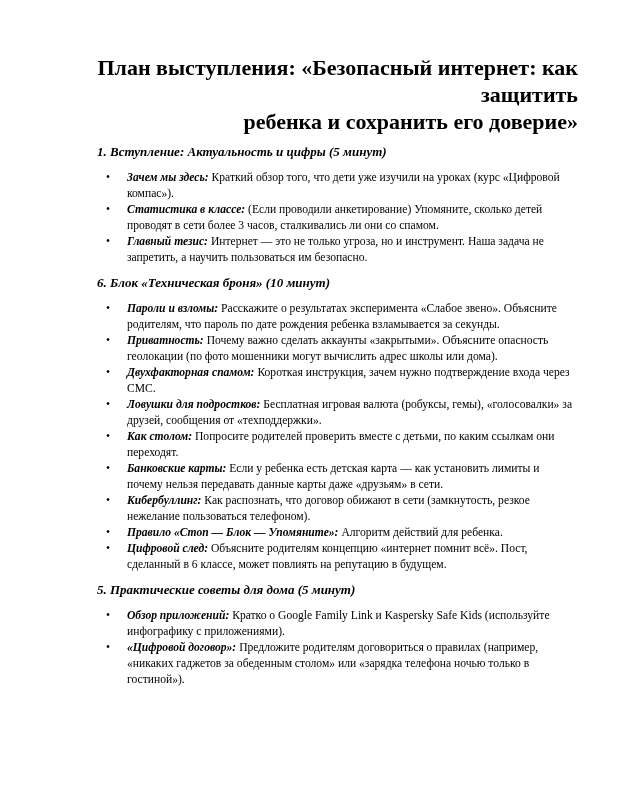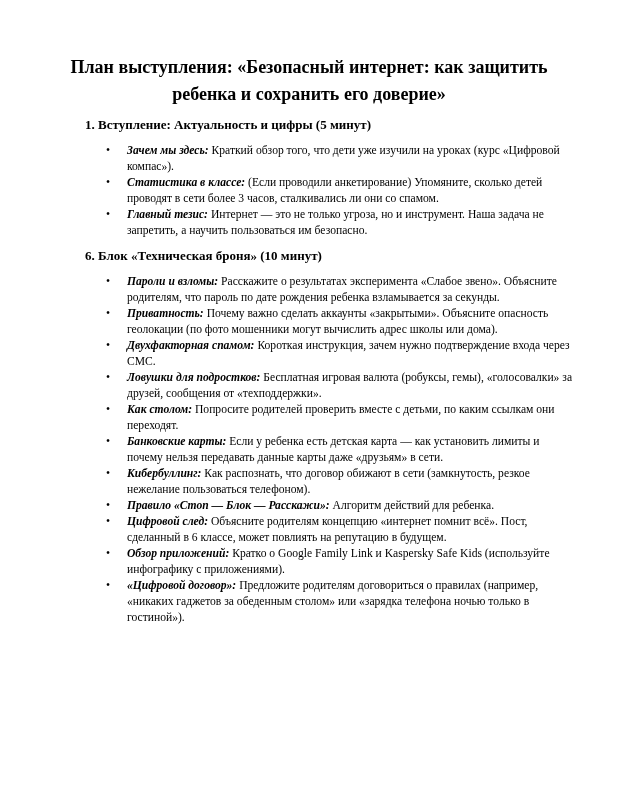--- a/index.html
+++ b/index.html
@@ -12,39 +12,40 @@
     color: #000000;
     -webkit-font-smoothing: antialiased;
   }
   .page {
     width: 618px;
     height: 800px;
     background: #ffffff;
     padding-top: 54px;
   }
   .doc-title {
-    text-align: center;
-    font-size: 18px;
+    text-align: right;
+    font-size: 22px;
     font-weight: bold;
     line-height: 27px;
     padding: 0 40px;
     color: #000000;
   }
   .title-line { display: block; }
   .doc-body {
     margin-left: 85px;
     margin-right: 44px;
   }
   .doc-section { }
   .section-heading {
     font-size: 13px;
     font-weight: bold;
     line-height: 17px;
-    margin: 8px 0 10px 0;
+    margin: 8px 0 10px 12px;
     color: #000000;
+    font-style: italic;
   }
   .bullet-list {
     list-style: none;
   }
   .bullet-list li {
     position: relative;
     padding-left: 42px;
     font-size: 11.6px;
     line-height: 16px;
     color: #000000;
@@ -88,26 +89,27 @@
     <ul class="bullet-list">
           <li><span class="marker">•</span><b>Ловушки для подростков:</b><span> Бесплатная игровая валюта (робуксы, гемы), «голосовалки» за друзей, сообщения от «техподдержки».</span></li>
           <li><span class="marker">•</span><b>Как столом:</b><span> Попросите родителей проверить вместе с детьми, по каким ссылкам они переходят.</span></li>
           <li><span class="marker">•</span><b>Банковские карты:</b><span> Если у ребенка есть детская карта — как установить лимиты и почему нельзя передавать данные карты даже «друзьям» в сети.</span></li>
         </ul>
   </section>
 
   <section class="doc-section">
     <ul class="bullet-list">
           <li><span class="marker">•</span><b>Кибербуллинг:</b><span> Как распознать, что договор обижают в сети (замкнутость, резкое нежелание пользоваться телефоном).</span></li>
-          <li><span class="marker">•</span><b>Правило «Стоп — Блок — Расскажи»:</b><span> Алгоритм действий для ребенка.</span></li>
+          <li><span class="marker">•</span><b>Правило «Стоп — Блок — Упомяните»:</b><span> Алгоритм действий для ребенка.</span></li>
           <li><span class="marker">•</span><b>Цифровой след:</b><span> Объясните родителям концепцию «интернет помнит всё». Пост, сделанный в 6 классе, может повлиять на репутацию в будущем.</span></li>
         </ul>
   </section>
 
   <section class="doc-section">
+    <h2 class="section-heading">5. Практические советы для дома (5 минут)</h2>
     <ul class="bullet-list">
           <li><span class="marker">•</span><b>Обзор приложений:</b><span> Кратко о Google Family Link и Kaspersky Safe Kids (используйте инфографику с приложениями).</span></li>
           <li><span class="marker">•</span><b>«Цифровой договор»:</b><span> Предложите родителям договориться о правилах (например, «никаких гаджетов за обеденным столом» или «зарядка телефона ночью только в гостиной»).</span></li>
         </ul>
   </section>
 
 </div>
 </div>
 
 </body></html>

